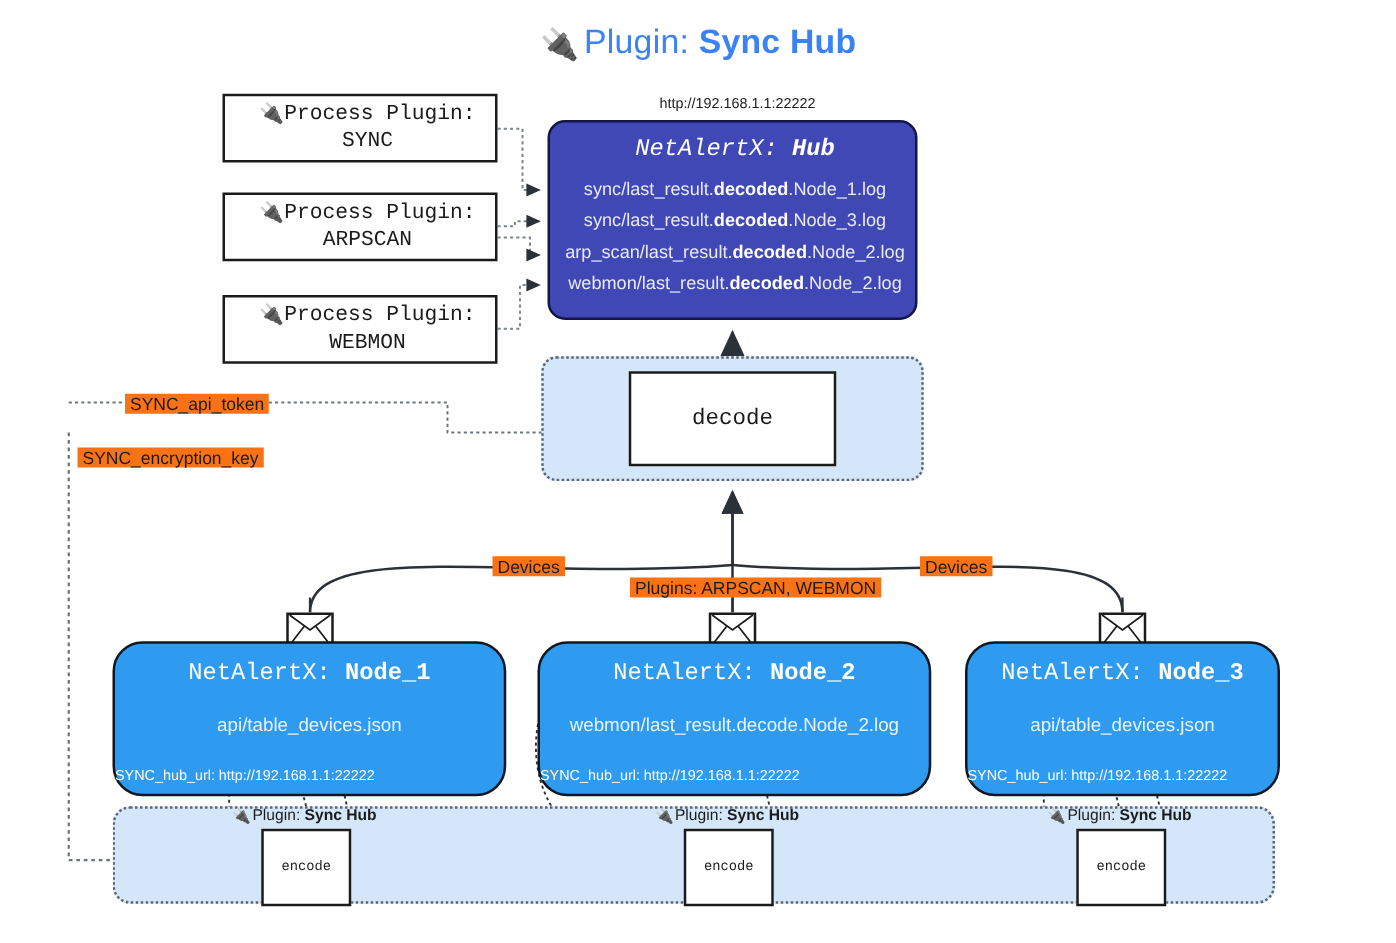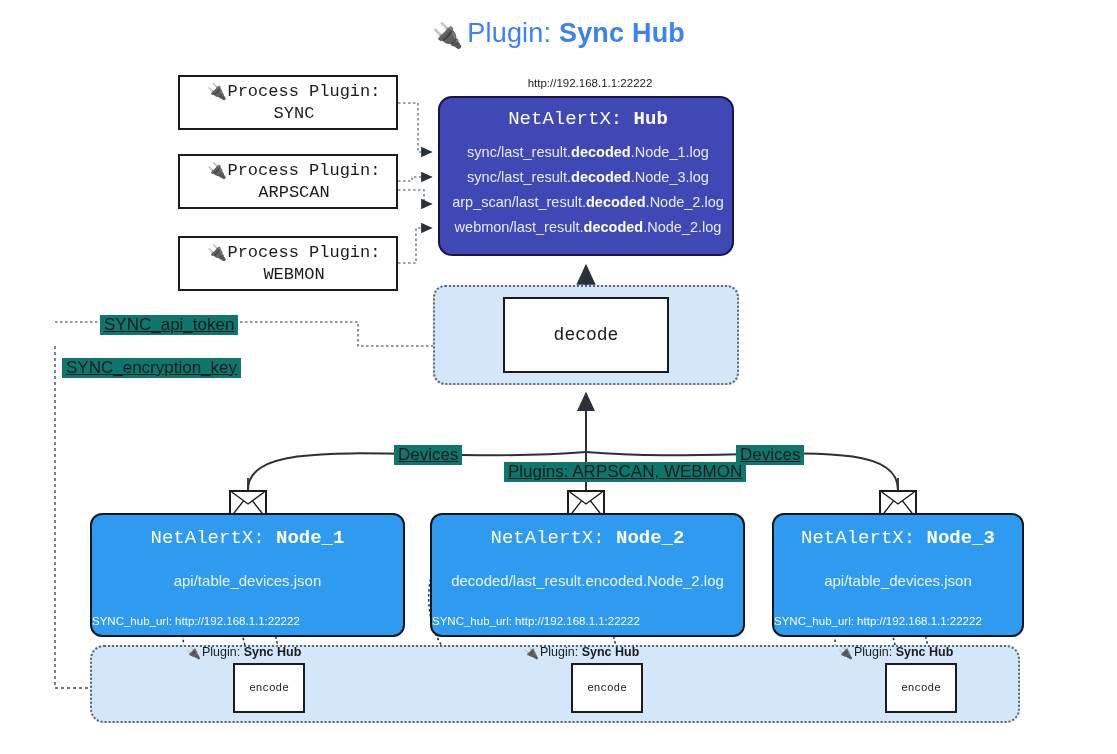--- a/index.html
+++ b/index.html
@@ -22,55 +22,55 @@
         font-family:"Liberation Mono","DejaVu Sans Mono",monospace;font-size:17px;line-height:1.25;padding-left:12px;}
   .pbox .l1{display:block;white-space:nowrap;}
   .pbox .l1 .plug{font-family:"Liberation Sans",sans-serif;font-size:16px;vertical-align:-1px;}
   .pbox .l2{display:block;}
 
   
   .hub{left:438px;top:96px;width:296px;height:160px;background:#3f48b5;
        border:2px solid #15154a;border-radius:14px;}
   .hub-title{position:absolute;left:0;top:10px;width:296px;text-align:center;
        font-family:"Liberation Mono","DejaVu Sans Mono",monospace;
-       font-size:19px;color:#ffffff;}
+       font-size:19px;color:#ffffff;font-style:italic;}
   .hub-title .b{font-weight:bold;}
   .hub-lines{position:absolute;left:0;top:42px;width:296px;}
   .hub-line{height:25px;line-height:25px;text-align:center;color:#e9eaf7;font-size:14.5px;white-space:nowrap;}
   .hub-line b{font-weight:bold;color:#ffffff;}
 
   
   .decwrap{left:433px;top:285px;width:306px;height:100px;background:#d4e7fa;
            border:2px dotted #5b6470;border-radius:12px;}
   .decbox{left:503px;top:297px;width:166px;height:76px;background:#ffffff;
           border:2px solid #1b1b1b;display:flex;align-items:center;justify-content:center;
           font-family:"Liberation Mono","DejaVu Sans Mono",monospace;font-size:18px;color:#1b1b1b;}
 
   
-  .elab{font-size:17px;color:#1b1b1b;background:#0f766e;padding:0 4px;white-space:nowrap;text-decoration:underline;}
-
-  
-  .node{background:#2e9bf0;border:2px solid #0f1720;border-radius:12px;}
+  .elab{font-size:14px;color:#1b1b1b;background:#f97316;padding:0 4px;white-space:nowrap;}
+
+  
+  .node{background:#2e9bf0;border:2px solid #0f1720;border-radius:24px;}
   .node-title{position:absolute;left:0;top:12px;width:100%;text-align:center;
       font-family:"Liberation Mono","DejaVu Sans Mono",monospace;font-size:19px;color:#ffffff;}
   .node-title .b{font-weight:bold;}
   .node-lines{position:absolute;left:0;top:50px;width:100%;}
   .node-line{height:31px;line-height:31px;text-align:center;color:#eaf4ff;font-size:15px;white-space:nowrap;}
   .node-foot{position:absolute;left:0;bottom:8px;width:100%;text-align:left;
       font-size:11.5px;color:#ffffff;white-space:nowrap;}
 
   
   .env{width:38px;height:28px;background:#ffffff;border:2px solid #1b1b1b;}
 
   
   .encwrap{left:90px;top:645px;width:930px;height:78px;background:#d4e7fa;
            border:2px dotted #5b6470;border-radius:14px;}
-  .encbox{width:72px;height:50px;background:#ffffff;border:2px solid #1b1b1b;
+  .encbox{width:72px;height:62px;background:#ffffff;border:2px solid #1b1b1b;
           display:flex;align-items:center;justify-content:center;
-          font-family:"Liberation Mono","DejaVu Sans Mono",monospace;font-size:11px;color:#1b1b1b;margin-left:24px;}
+          font-family:"Liberation Mono","DejaVu Sans Mono",monospace;font-size:11px;color:#1b1b1b;}
   .enclab{font-size:12.5px;color:#1b1b1b;white-space:nowrap;}
   .enclab .b{font-weight:bold;}
   .enclab .plug{font-size:12px;vertical-align:-1px;margin-right:1px;}
 </style>
 </head>
 <body>
 
 <div id="canvas">
 
   <svg class="layer" viewBox="0 0 1117 754">
@@ -191,21 +191,21 @@
     </div>
     <div class="node-foot">SYNC_hub_url: http://192.168.1.1:22222</div>
   </div>
 
   <div class="abs node" style="left:430px;top:513px;width:315px;height:124px;">
     <div class="node-title">
       <span>NetAlertX:</span>
       <span class="b">Node_2</span>
     </div>
     <div class="node-lines">
-      <div class="node-line">decoded/last_result.encoded.Node_2.log</div>
+      <div class="node-line">webmon/last_result.decode.Node_2.log</div>
     </div>
     <div class="node-foot">SYNC_hub_url: http://192.168.1.1:22222</div>
   </div>
 
   <div class="abs node" style="left:772px;top:513px;width:252px;height:124px;">
     <div class="node-title">
       <span>NetAlertX:</span>
       <span class="b">Node_3</span>
     </div>
     <div class="node-lines">

